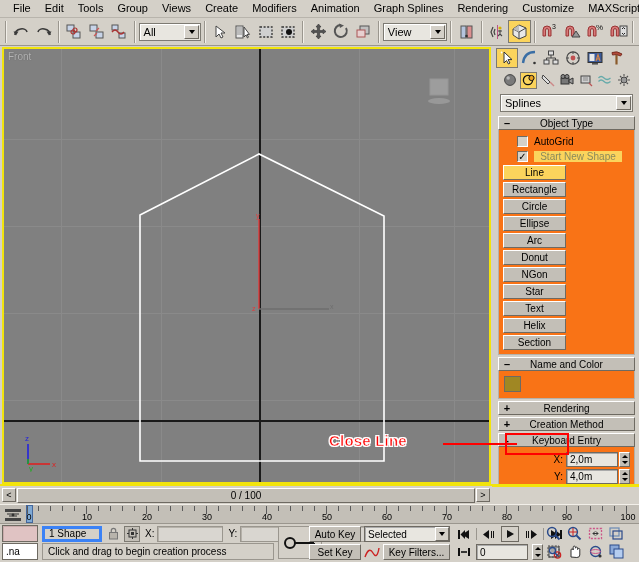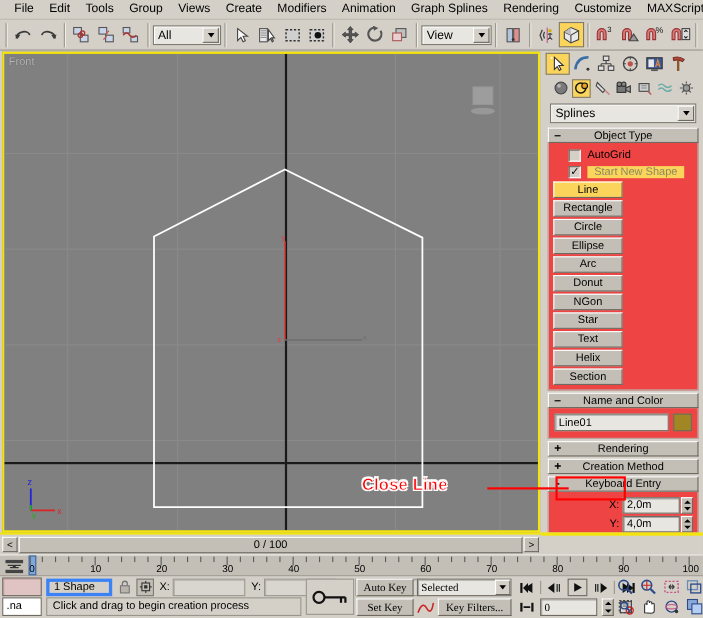--- a/index.html
+++ b/index.html
@@ -103,21 +103,21 @@
   .roll-head {
     height: 14px; background: #c3bfb7; border: 1px solid #fff;
     border-right-color: #6e6a62; border-bottom-color: #6e6a62;
     display: flex; align-items: center; justify-content: center; position: relative;
     font-size: 10px; font-weight: normal;
   }
   .roll-head .pm {
     position: absolute; left: 3px; top: 0; width: 10px; height: 12px;
     display: flex; align-items: center; justify-content: center; font-size: 11px; font-weight: bold;
   }
-  .roll-body { border: 1px solid #b5b1a9; border-top: none; padding: 3px 4px 4px 4px; background: #ef4444; }
+  .roll-body { border: 1px solid #b5b1a9; border-top: none; padding: 3px 4px 4px 4px; background: #f97316; }
 
   .chkrow { display: flex; align-items: center; height: 14px; margin: 1px 0 1px 14px; }
   .chk {
     width: 11px; height: 11px; background: #d4d0c8; border: 1px solid #fff;
     border-left-color: #6e6a62; border-top-color: #6e6a62;
     margin-right: 6px; display: flex; align-items: center; justify-content: center;
     font-size: 10px; line-height: 9px;
   }
   .chk-lbl { font-size: 10px; }
   .chk-lbl.hl { background: #fbd45c; padding: 0 6px; width: 88px; text-align: center; color: #8a8a5c; }
@@ -209,21 +209,21 @@
   .sb-prompt {
     position: absolute; left: 42px; top: 19px; width: 232px; height: 17px;
     background: #d4d0c8; border: 1px solid #9a968e; font-size: 10px;
     display: flex; align-items: center; padding-left: 5px;
   }
   .keybtn {
     position: absolute; left: 278px; top: 2px; width: 44px; height: 33px;
     display: flex; align-items: center; justify-content: center;
     background: #d4d0c8; border: 1px solid #9a968e;
   }
-  .anim-area { position: absolute; left: 322px; top: 0; width: 315px; height: 23px; font-family: Liberation Serif, serif; }
+  .anim-area { position: absolute; left: 307px; top: 0; width: 315px; height: 23px; }
   .akbtn {
     position: absolute; width: 52px; height: 16px; font-size: 10px;
     background: #c3bfb7; border: 1px solid #fff;
     border-right-color: #6e6a62; border-bottom-color: #6e6a62;
     display: flex; align-items: center; justify-content: center;
   }
   .selcombo {
     position: absolute; left: 57px; top: 2px; width: 86px; height: 16px;
     background: #e8e6e0; border: 1px solid #6e6a62; font-size: 10px;
     display: flex; align-items: center; padding-left: 3px; box-shadow: inset 1px 1px 0 #aaa;
@@ -601,21 +601,20 @@
       </div>
     </div>
 
     <div class="rollout">
       <div class="roll-head">
         <span class="pm">–</span>
         <span>Name and Color</span>
       </div>
       <div class="roll-body">
         <div class="namerow">
-          <div class="nametxt">Line01</div>
           <div class="swatch" style="background:#a08723;"></div>
         </div>
       </div>
     </div>
 
     <div class="rollout">
       <div class="roll-head">
         <span class="pm">+</span>
         <span>Rendering</span>
       </div>

